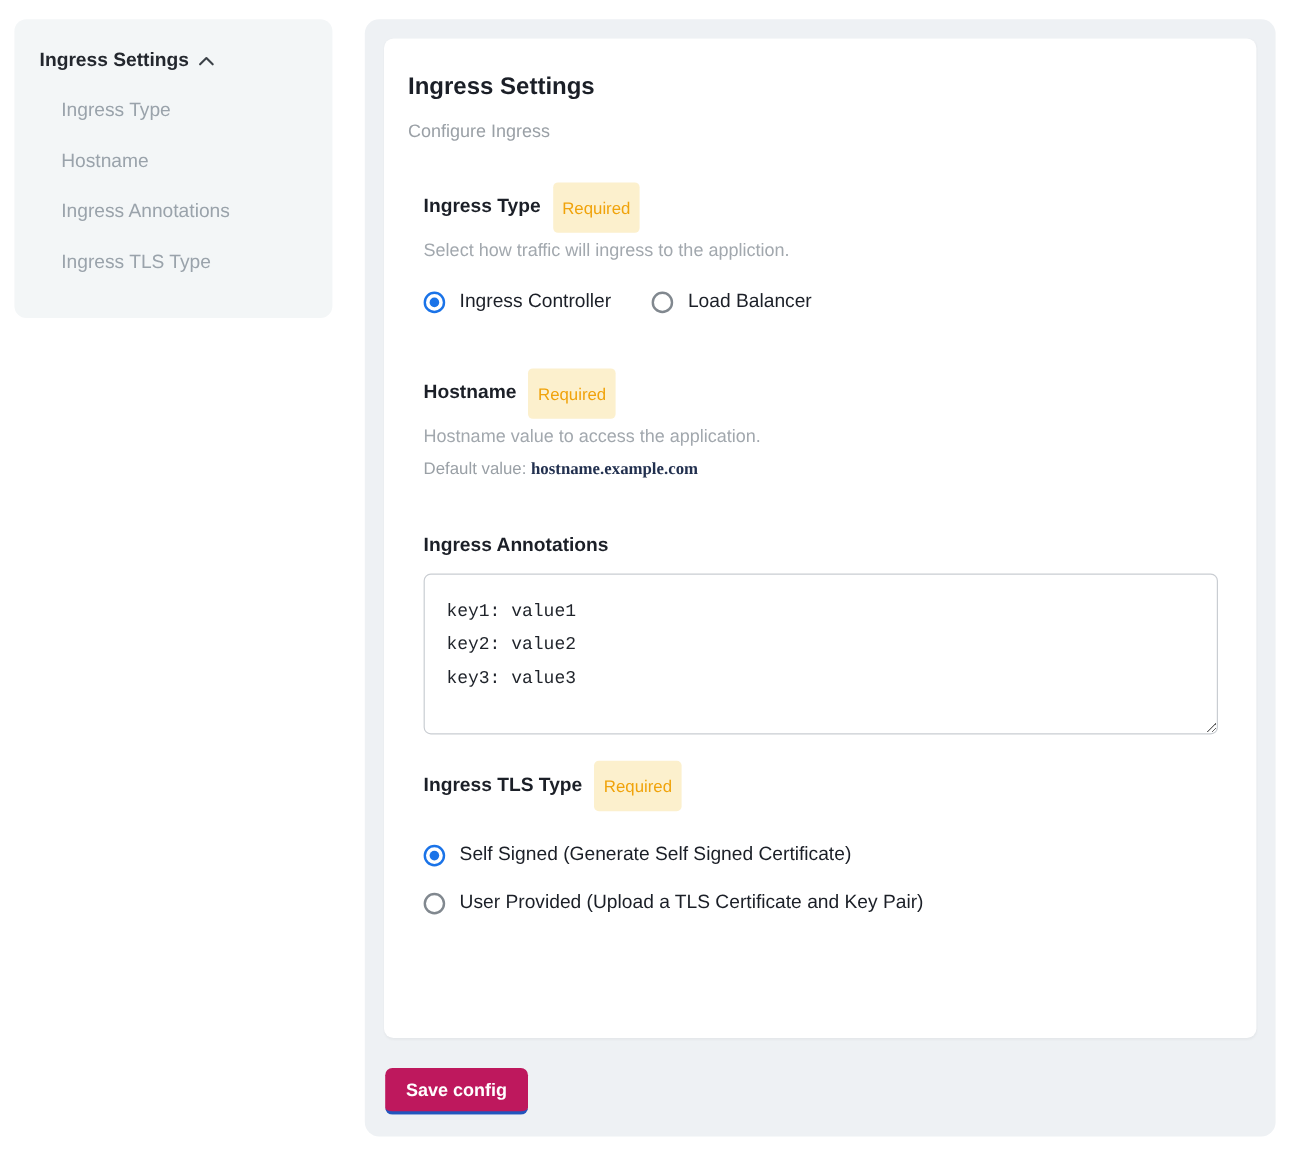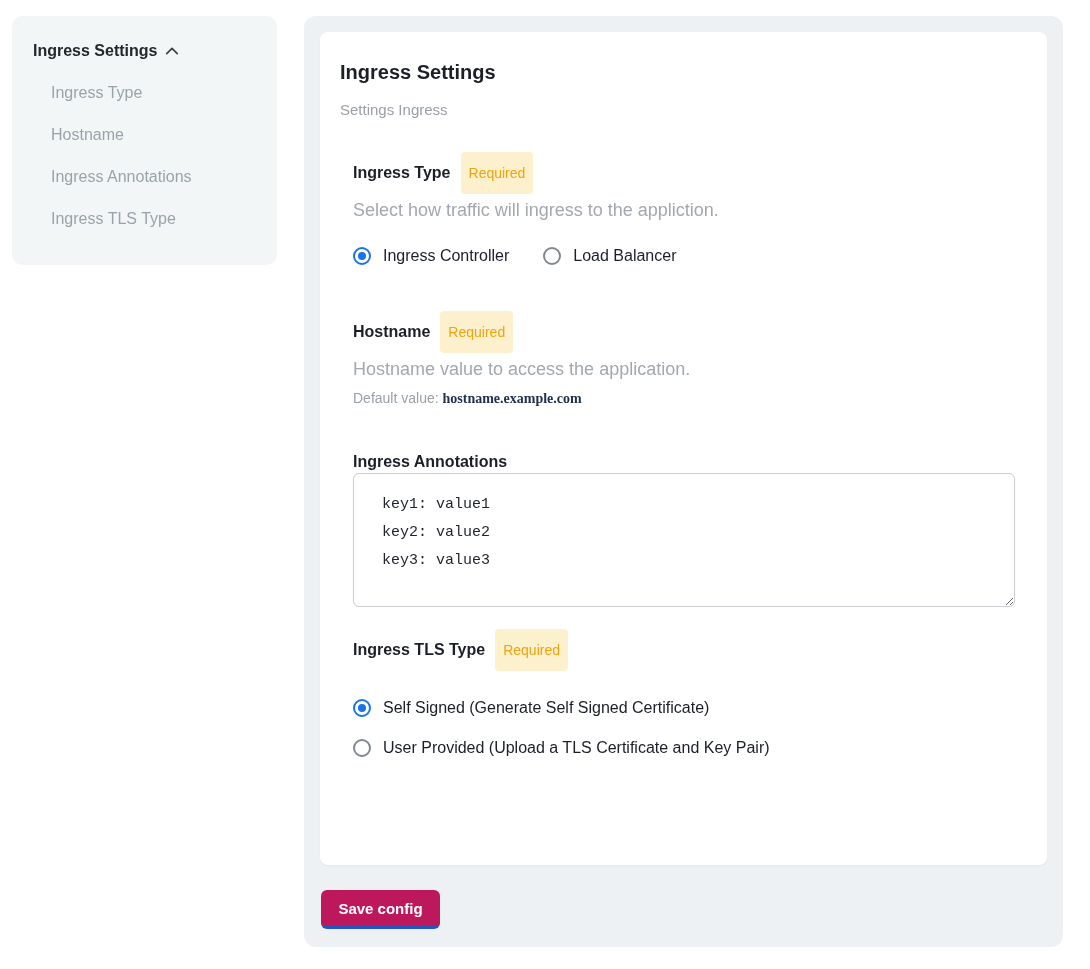--- a/index.html
+++ b/index.html
@@ -24,42 +24,42 @@
     background:#ffffff; border-radius:8px; box-shadow:0 1px 2px rgba(0,0,0,0.04);
     padding:28px 32px 0 20px; }
   .card-title { font-size:20px; font-weight:bold; color:#1b1f27; line-height:24px; }
   .card-subtitle { margin-top:17px; font-size:15px; color:#9aa0a6; }
 
   .section { margin-left:13px; }
   .section-label-row { display:flex; align-items:center; gap:10px; }
   .section-label { font-size:16px; font-weight:bold; color:#1b1f27; line-height:20px; }
   .badge { background:#fcf0cd; color:#f0a30b; font-size:14px; font-weight:normal;
     padding:13px 8px; border-radius:4px; line-height:16px; }
-  .section-desc { margin-top:6px; font-size:18px; color:#a2a8ae; }
+  .section-desc { margin-top:6px; font-size:15px; color:#a2a8ae; }
 
   
   .radio-row-horizontal { display:flex; align-items:center; gap:34px; margin-top:26px; }
   .radio-option { display:flex; align-items:center; gap:12px; cursor:pointer; }
   .radio-circle { width:18px; height:18px; border-radius:50%; flex:0 0 18px; position:relative; }
   .radio-circle.selected { border:2px solid #1a73e8; }
   .radio-circle.selected::after { content:""; position:absolute; left:3px; top:3px;
     width:8px; height:8px; border-radius:50%; background:#1a73e8; }
   .radio-circle.unselected { border:2px solid #81888f; }
   .radio-label { font-size:16px; color:#1b1f27; }
 
   
   .text-input { margin-top:22px; width:662px; height:47px; border:1px solid #ccd1d6;
     border-radius:6px; padding:0 18px; font-size:15px; color:#2a2f36; background:#fff;
     font-family:"Liberation Sans", sans-serif; outline:none; display:block; }
   .default-line { margin-top:10px; font-size:14px; color:#9aa0a6; }
   .default-value { font-weight:bold; color:#22304f;font-family:Liberation Serif, serif; }
 
   
-  .annotations-textarea { margin-top:1px; width:662px; height:134px;
-    border:1px solid #c9cdd2; border-radius:6px; padding:17px 28px;
+  .annotations-textarea { margin-top:13px; width:662px; height:134px;
+    border:1px solid #c9cdd2; border-radius:6px; padding:17px 18px;
     font-family:"Liberation Mono", monospace; font-size:15px; line-height:28px;
     color:#1f232a; resize:both; outline:none; display:block; background:#fff; }
 
   
   .radio-list { margin-top:28px; display:flex; flex-direction:column; gap:22px;text-align:center; }
 
   
   .section-ingress-type { margin-top:34px; }
   .section-hostname { margin-top:46px; }
   .section-annotations { margin-top:45px; }
@@ -87,21 +87,21 @@
   <div class="nav-item">Hostname</div>
   <div class="nav-item">Ingress Annotations</div>
   <div class="nav-item">Ingress TLS Type</div>
 </nav>
 
 <div class="panel">
 
   <section class="card">
 
     <h1 class="card-title">Ingress Settings</h1>
-    <div class="card-subtitle">Settings Ingress</div>
+    <div class="card-subtitle">Configure Ingress</div>
 
     <div class="section section-ingress-type">
       <div class="section-label-row">
         <span class="section-label">Ingress Type</span>
         <span class="badge">Required</span>
       </div>
       <div class="section-desc">Select how traffic will ingress to the appliction.</div>
       <div class="radio-row-horizontal">
         <div class="radio-option">
           <span class="radio-circle selected"></span>

